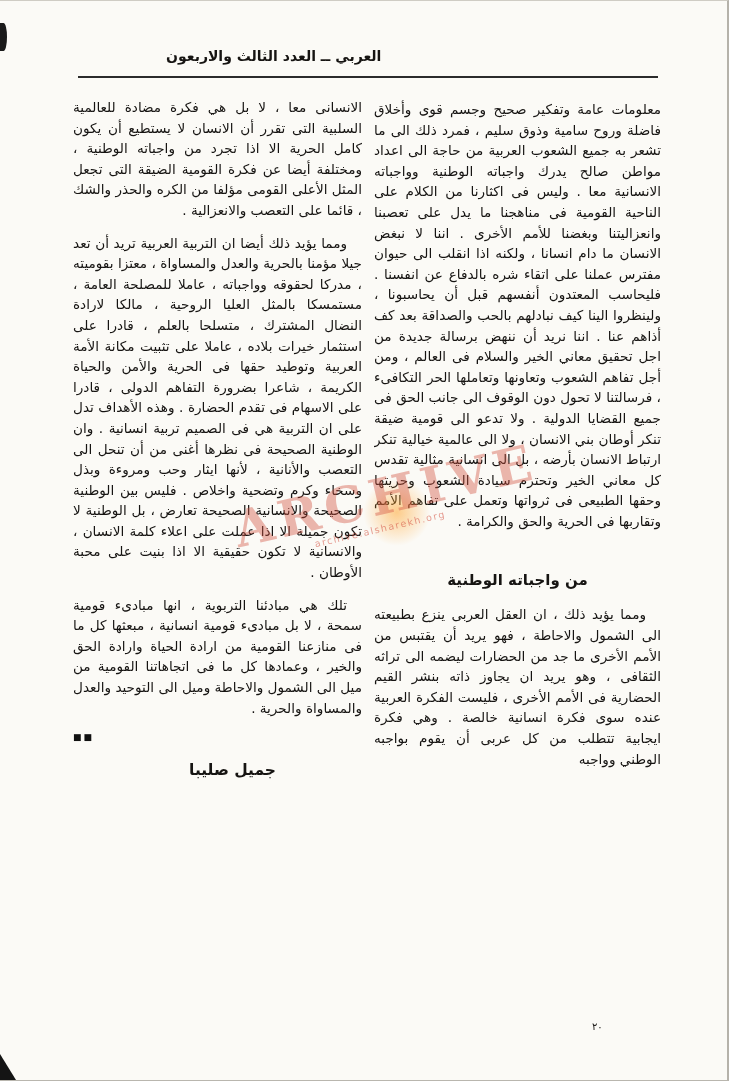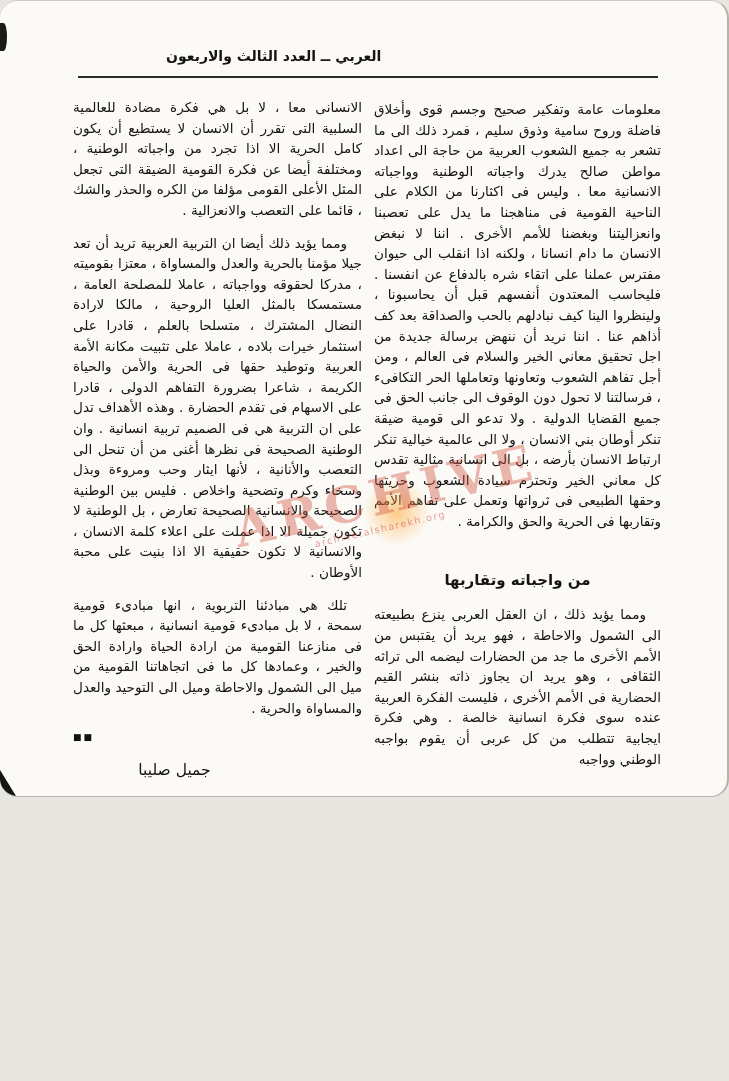--- a/index.html
+++ b/index.html
@@ -1,26 +1,25 @@
 <!DOCTYPE html>
 <html lang="ar"><head>
 <meta charset="utf-8">
 <style>
   * { box-sizing: border-box; margin: 0; padding: 0; }
   body { background: #e8e6e0; font-family: "DejaVu Sans", sans-serif; }
   .page {
     position: relative;
-    width: 729px; height: 797px;
+    width: 729px; height: 1081px;
     background: #fbfaf6;
     overflow: hidden;
     color: #161412;
     border-top: 1px solid #cfccc4;
     border-bottom: 1px solid #b9b6ae;
     border-right: 2px solid #b5b2aa;
-    border-radius: 18px;
   }
   .header {
     position: absolute; top: 47px; left: 166px;
     font-size: 14px; font-weight: bold;
     direction: rtl; white-space: nowrap;
   }
   .rule {
     position: absolute; top: 75px; left: 78px;
     width: 580px; height: 2px; background: #2b2b2b;
   }
@@ -40,22 +39,22 @@
     font-size: 15px; font-weight: bold;
     text-align: center; line-height: 24px;
     margin: 13px 0 12px;
   }
   .end-mark {
     text-align: left; font-size: 9px;
     letter-spacing: 2px; margin: 8px 0 12px;
     color: #111;
   }
   .author {
-    font-size: 15.5px; font-weight: normal;
-    text-align: center; margin-right: 86px;
+    font-size: 15.5px; font-weight: bold;
+    text-align: right; margin-right: 86px;
   }
   .page-number {
     position: absolute; left: 592px; top: 1020px;
     font-size: 10px; direction: rtl;
   }
   
   .watermark {
     position: absolute; left: 232px; top: 468px; width: 284px;
     transform: rotate(-13deg);
     pointer-events: none; z-index: 6;
@@ -99,21 +98,21 @@
   <div class="artifact-tl"></div>
   <div class="artifact-bl"></div>
 
   <div class="header">العربي ــ العدد الثالث والاربعون</div>
   <div class="rule"></div>
 
   <div class="col col-right" dir="rtl">
     <p>معلومات عامة وتفكير صحيح وجسم قوى وأخلاق فاضلة وروح سامية وذوق سليم ، فمرد ذلك الى ما تشعر به جميع الشعوب العربية من حاجة الى اعداد مواطن صالح يدرك واجباته الوطنية وواجباته الانسانية معا . وليس فى اكثارنا من الكلام على الناحية القومية فى مناهجنا ما يدل على تعصبنا وانعزاليتنا وبغضنا للأمم الأخرى . اننا لا نبغض الانسان ما دام انسانا ، ولكنه اذا انقلب الى حيوان مفترس عملنا على اتقاء شره بالدفاع عن انفسنا . فليحاسب المعتدون أنفسهم قبل أن يحاسبونا ، ولينظروا الينا كيف نبادلهم بالحب والصداقة بعد كف أذاهم عنا . اننا نريد أن ننهض برسالة جديدة من اجل تحقيق معاني الخير والسلام فى العالم ، ومن أجل تفاهم الشعوب وتعاونها وتعاملها الحر التكافىء ، فرسالتنا لا تحول دون الوقوف الى جانب الحق فى جميع القضايا الدولية . ولا تدعو الى قومية ضيقة تنكر أوطان بني الانسان ، ولا الى عالمية خيالية تنكر ارتباط الانسان بأرضه ، بل الى انسانية مثالية تقدس كل معاني الخير وتحترم سيادة الشعوب وحريتها وحقها الطبيعى فى ثرواتها وتعمل على تفاهم الأمم وتقاربها فى الحرية والحق والكرامة .</p>
     <h2 class="subheading">
       <br>
-      <span>من واجباته وتقاربها</span>
+      <span>من واجباته الوطنية</span>
     </h2>
     <p class="indent">ومما يؤيد ذلك ، ان العقل العربى ينزع بطبيعته الى الشمول والاحاطة ، فهو يريد أن يقتبس من الأمم الأخرى ما جد من الحضارات ليضمه الى تراثه الثقافى ، وهو يريد ان يجاوز ذاته بنشر القيم الحضارية فى الأمم الأخرى ، فليست الفكرة العربية عنده سوى فكرة انسانية خالصة . وهي فكرة ايجابية تتطلب من كل عربى أن يقوم بواجبه الوطني وواجبه</p>
   </div>
 
   <div class="col col-left" dir="rtl">
     <p>الانسانى معا ، لا بل هي فكرة مضادة للعالمية السلبية التى تقرر أن الانسان لا يستطيع أن يكون كامل الحرية الا اذا تجرد من واجباته الوطنية ، ومختلفة أيضا عن فكرة القومية الضيقة التى تجعل المثل الأعلى القومى مؤلفا من الكره والحذر والشك ، قائما على التعصب والانعزالية .</p>
     <p class="indent">ومما يؤيد ذلك أيضا ان التربية العربية تريد أن تعد جيلا مؤمنا بالحرية والعدل والمساواة ، معتزا بقوميته ، مدركا لحقوقه وواجباته ، عاملا للمصلحة العامة ، مستمسكا بالمثل العليا الروحية ، مالكا لارادة النضال المشترك ، متسلحا بالعلم ، قادرا على استثمار خيرات بلاده ، عاملا على تثبيت مكانة الأمة العربية وتوطيد حقها فى الحرية والأمن والحياة الكريمة ، شاعرا بضرورة التفاهم الدولى ، قادرا على الاسهام فى تقدم الحضارة . وهذه الأهداف تدل على ان التربية هي فى الصميم تربية انسانية . وان الوطنية الصحيحة فى نظرها أغنى من أن تنحل الى التعصب والأنانية ، لأنها ايثار وحب ومروءة وبذل وسخاء وكرم وتضحية واخلاص . فليس بين الوطنية الصحيحة والانسانية الصحيحة تعارض ، بل الوطنية لا تكون جميلة الا اذا عملت على اعلاء كلمة الانسان ، والانسانية لا تكون حقيقية الا اذا بنيت على محبة الأوطان .</p>
     <p class="indent">تلك هي مبادئنا التربوية ، انها مبادىء قومية سمحة ، لا بل مبادىء قومية انسانية ، مبعثها كل ما فى منازعنا القومية من ارادة الحياة وارادة الحق والخير ، وعمادها كل ما فى اتجاهاتنا القومية من ميل الى الشمول والاحاطة وميل الى التوحيد والعدل والمساواة والحرية .</p>
     <div class="end-mark">■■</div>
     <div class="author">جميل صليبا</div>

